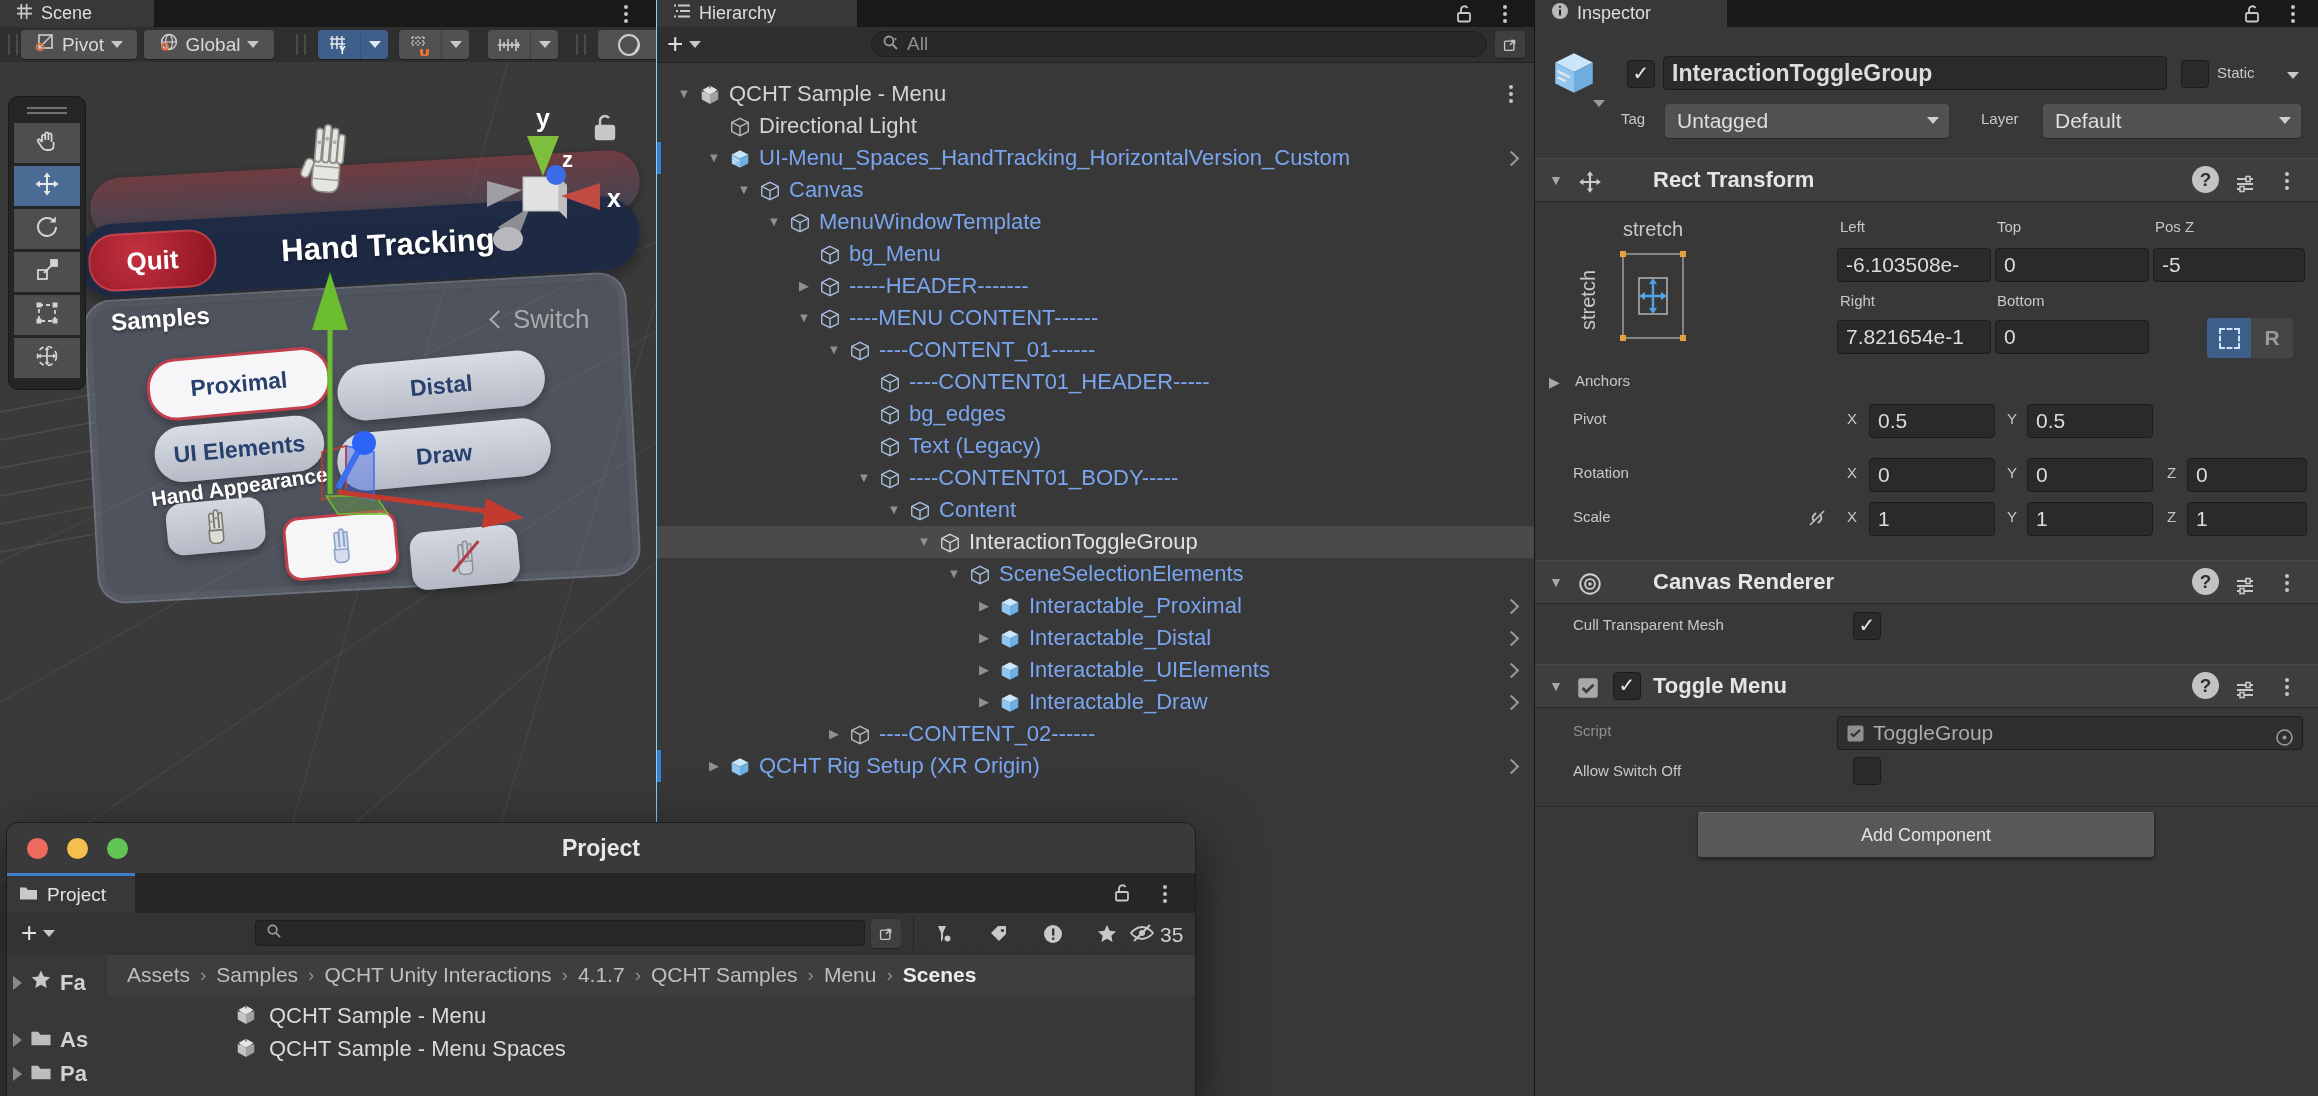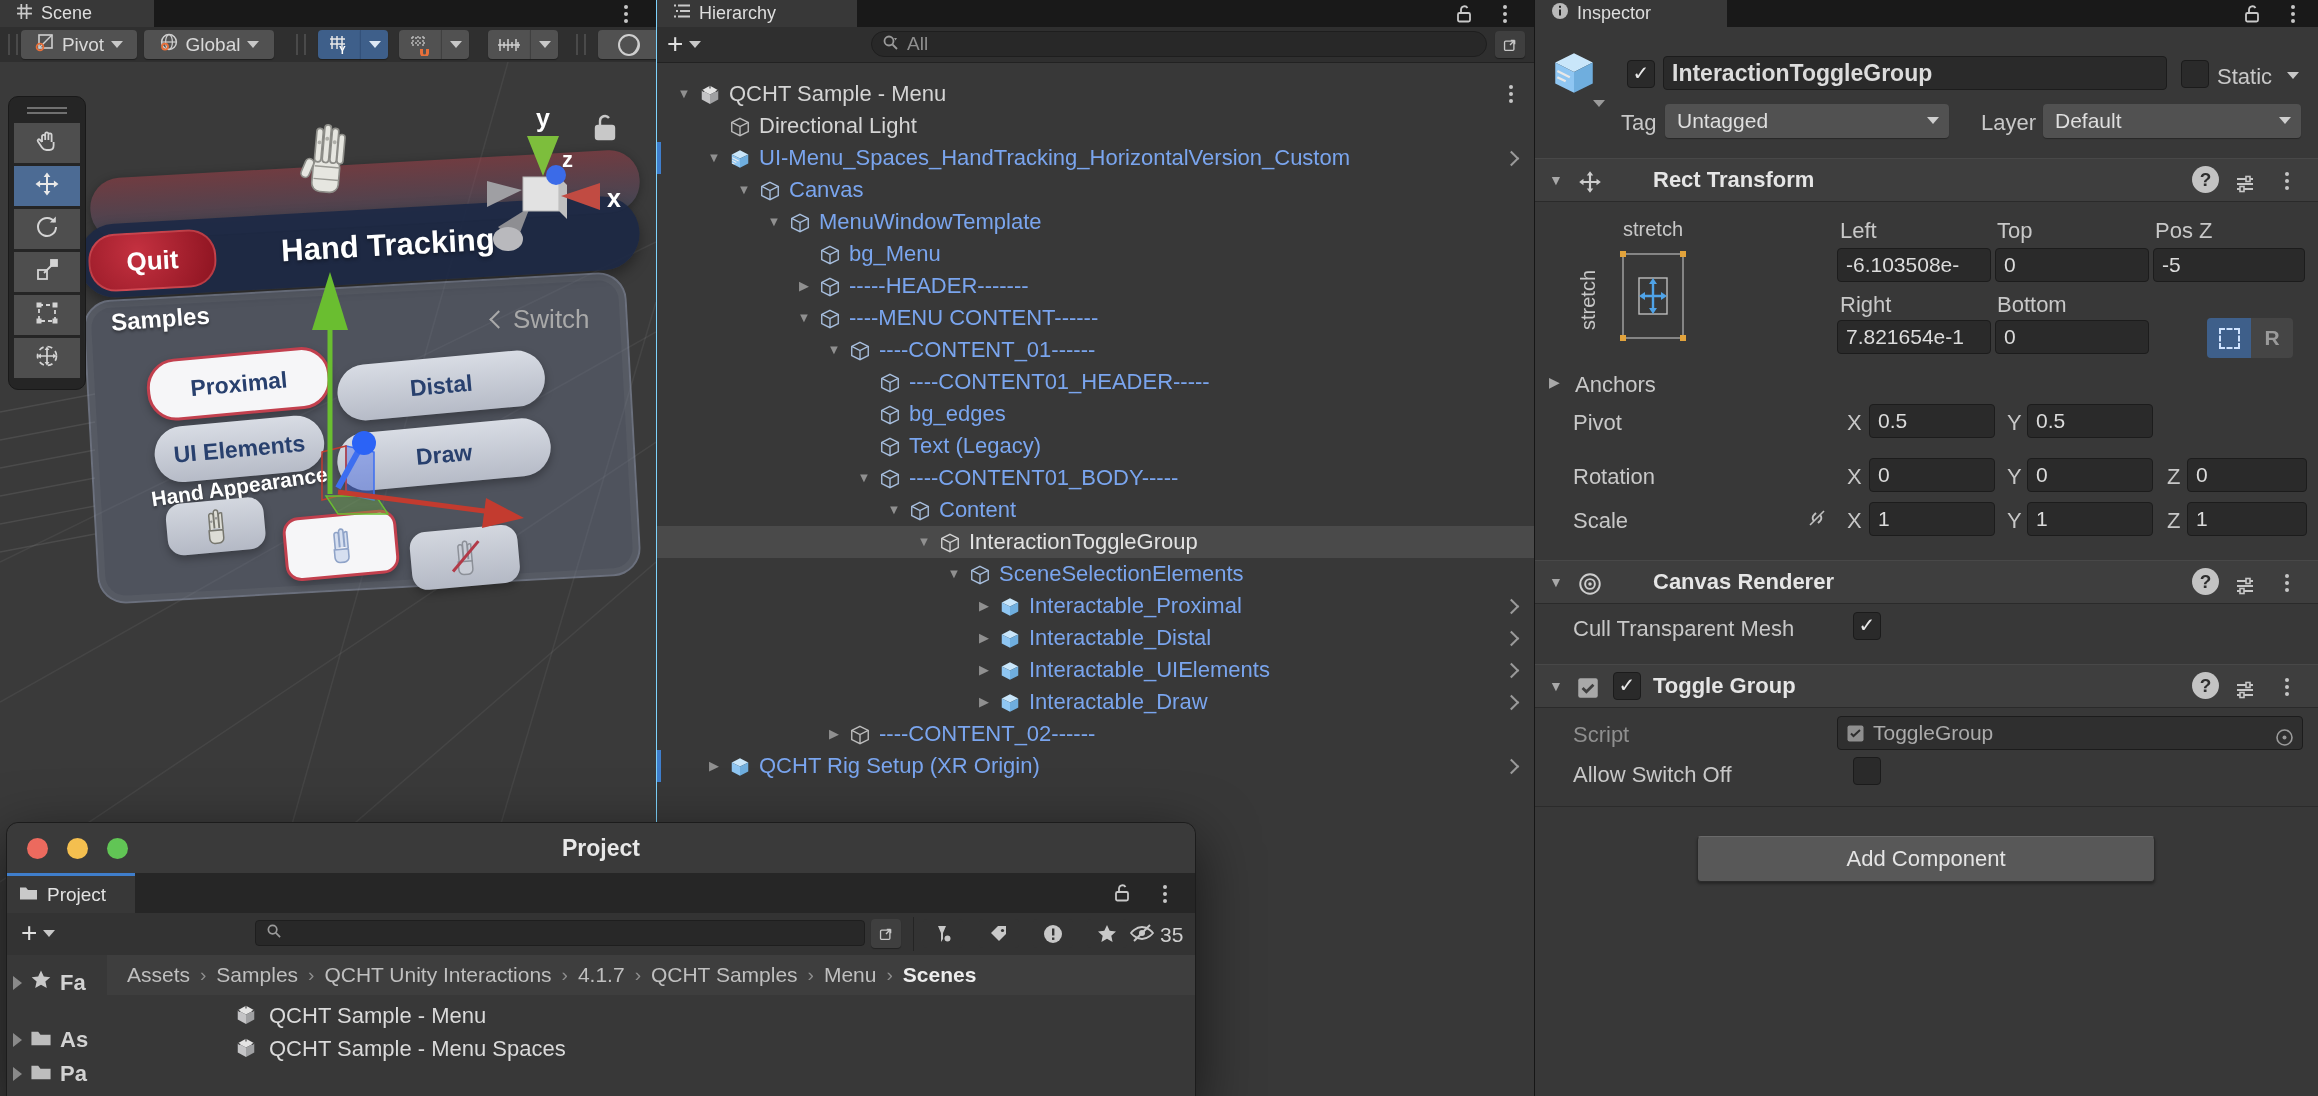--- a/index.html
+++ b/index.html
@@ -24,21 +24,21 @@
   
   .h-row{position:absolute;left:0;width:100%;height:32px;font-size:22px;line-height:32px;white-space:nowrap}
   .h-row.sel{background:#4A4A4A}
   .t-blue{color:#7AA5EE}.t-white{color:#D4D4D4}.t-sel{color:#E2E2E2}
   .h-arrow{position:absolute;top:0;width:22px;text-align:center;color:#909090;font-size:13px;line-height:32px}
   .h-icon{position:absolute;top:5px;width:22px;height:22px}
   .h-label{position:absolute;top:0}
   .rowbar{position:absolute;left:0;top:0;width:4px;height:32px;background:#3F7ECC}
   .chev{position:absolute;right:18px;top:11px;width:9px;height:9px;border-top:2px solid #9A9A9A;border-right:2px solid #9A9A9A;transform:rotate(45deg)}
   
-  .lbl{position:absolute;color:#C8C8C8;font-size:22px;white-space:nowrap}
+  .lbl{position:absolute;color:#C8C8C8;font-size:15px;white-space:nowrap}
   .lbl.dim{color:#8F8F8F}
   .fld{position:absolute;height:34px;background:#2A2A2A;border:1px solid #1C1C1C;border-radius:4px;color:#DCDCDC;
        font-size:21px;padding:0 8px;box-sizing:border-box;font-family:inherit;outline:none}
   .dd{position:absolute;height:34px;background:#515151;border-radius:4px;color:#DFDFDF;font-size:21px;line-height:33px;
       padding:0 12px;box-sizing:border-box;box-shadow:0 1px 1px rgba(0,0,0,.3)}
   .dd .caret{position:absolute;right:10px;top:13px;border-top-color:#CFCFCF}
   .cb{position:absolute;width:26px;height:26px;background:#2A2A2A;border:1px solid #1B1B1B;border-radius:4px;color:#E8E8E8;
       font-size:20px;line-height:25px;text-align:center}
   .sect{position:absolute;left:0;right:0;height:42px;background:#3E3E3E;border-top:1px solid #484848;border-bottom:1px solid #2A2A2A;
         color:#E5E5E5;font-weight:bold;font-size:22px;line-height:42px}
@@ -683,21 +683,21 @@
     <div class="lbl" style="left:38px;top:616px">Cull Transparent Mesh</div>
     <div class="cb" style="left:318px;top:612px">✓</div>
 
     <div class="sect" style="top:664px">
       <span class="fold" style="left:14px;top:0">▼</span>
       <span style="position:absolute;left:40px;top:8px"><svg width="26" height="26" viewBox="0 0 24 24">
             <rect x="3" y="3" width="18" height="18" rx="2" fill="#A8A8A8"></rect>
             <path d="M7 12l3.5 3.5L17 9" fill="none" stroke="#3E3E3E" stroke-width="2.6"></path>
           </svg></span>
       <div class="cb" style="left:78px;top:7px;font-weight:normal">✓</div>
-      <span style="position:absolute;left:118px">Toggle Group</span>
+      <span style="position:absolute;left:118px">Toggle Menu</span>
       <span class="qicon" style="right:100px;top:7px">?</span>
       <span style="position:absolute;right:62px;top:9px"><svg width="24" height="24" viewBox="0 0 24 24">
             <path d="M4 7h16M4 12h16M4 17h16" stroke="#C8C8C8" stroke-width="2"></path>
             <rect x="13" y="4.5" width="4" height="5" fill="#3E3E3E" stroke="#C8C8C8" stroke-width="1.6"></rect>
             <rect x="7" y="14.5" width="4" height="5" fill="#3E3E3E" stroke="#C8C8C8" stroke-width="1.6"></rect>
           </svg></span>
       <span class="kebab" style="right:30px;top:20px"></span>
     </div>
     <div class="lbl dim" style="left:38px;top:722px">Script</div>
     <div class="fld" style="left:302px;top:716px;width:466px;background:#2F2F2F;color:#ABABAB;line-height:32px">
@@ -707,21 +707,21 @@
           </svg></span><span>ToggleGroup</span>
       <span style="position:absolute;right:8px;top:7px"><svg width="19" height="19" viewBox="0 0 19 19">
             <circle cx="9.5" cy="9.5" r="7.5" fill="none" stroke="#9A9A9A" stroke-width="1.6"></circle>
             <circle cx="9.5" cy="9.5" r="2" fill="#9A9A9A"></circle>
           </svg></span>
     </div>
     <div class="lbl" style="left:38px;top:762px">Allow Switch Off</div>
     <div class="cb" style="left:318px;top:757px"></div>
 
     <div class="hr" style="top:806px"></div>
-    <div style="position:absolute;left:162px;top:836px;width:456px;height:44px;background:#585858;border:1px solid #2B2B2B;border-top-color:#6A6A6A;border-radius:4px;color:#E4E4E4;font-size:22px;display:flex;align-items:center;justify-content:center;box-shadow:0 2px 3px rgba(0,0,0,.35)">
+    <div style="position:absolute;left:162px;top:812px;width:456px;height:44px;background:#585858;border:1px solid #2B2B2B;border-top-color:#6A6A6A;border-radius:4px;color:#E4E4E4;font-size:18px;display:flex;align-items:center;justify-content:center;box-shadow:0 2px 3px rgba(0,0,0,.35)">
       <span>Add Component</span>
     </div>
   </section>
 
   <section id="project-window">
     <div class="abs" style="left:0;top:0;right:0;height:50px;background:#3A3A3A;border-bottom:1px solid #2A2A2A;border-radius:12px 12px 0 0">
       <span class="light" style="left:20px;background:#EC6A5E"></span>
       <span class="light" style="left:60px;background:#F4BF4F"></span>
       <span class="light" style="left:100px;background:#61C555"></span>
       <div style="position:absolute;left:0;right:0;top:0;height:50px;display:flex;align-items:center;justify-content:center;color:#E8E8E8;font-weight:bold;font-size:23px">Project</div>

